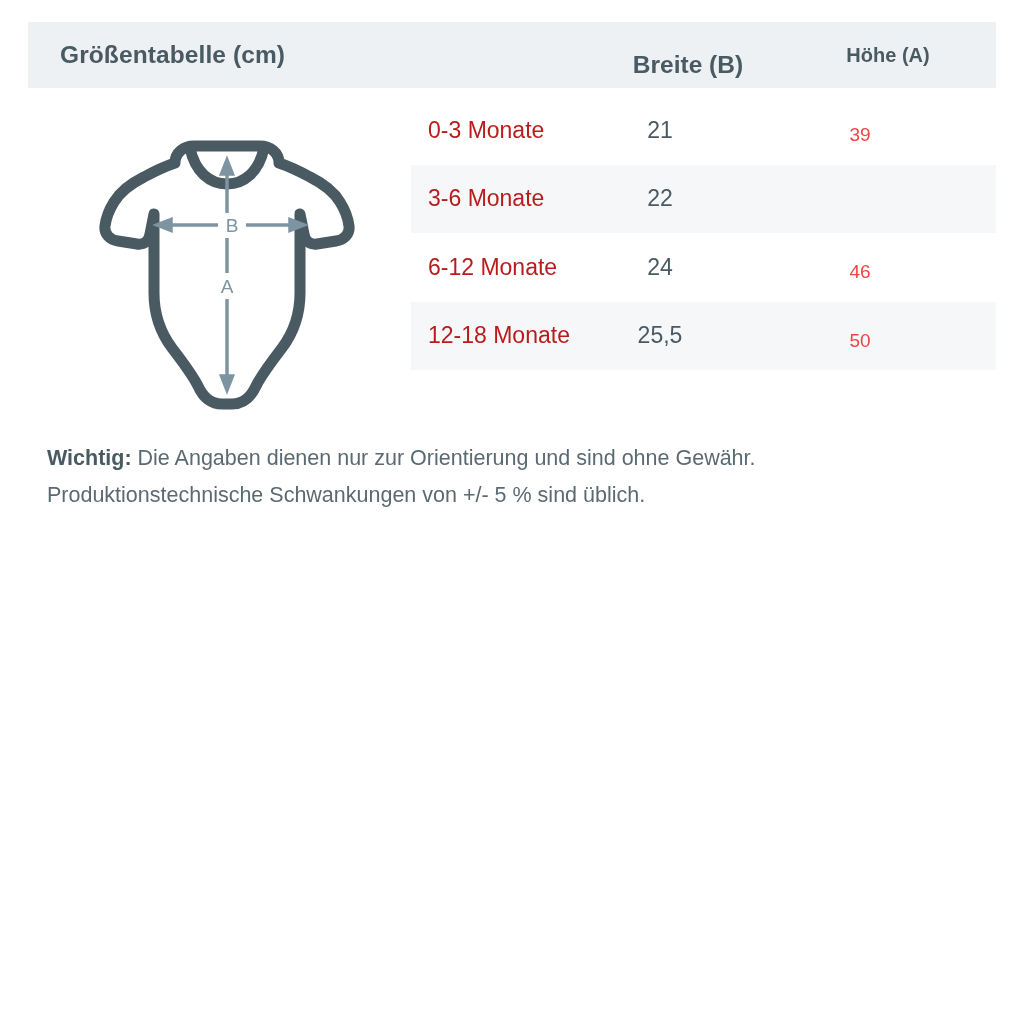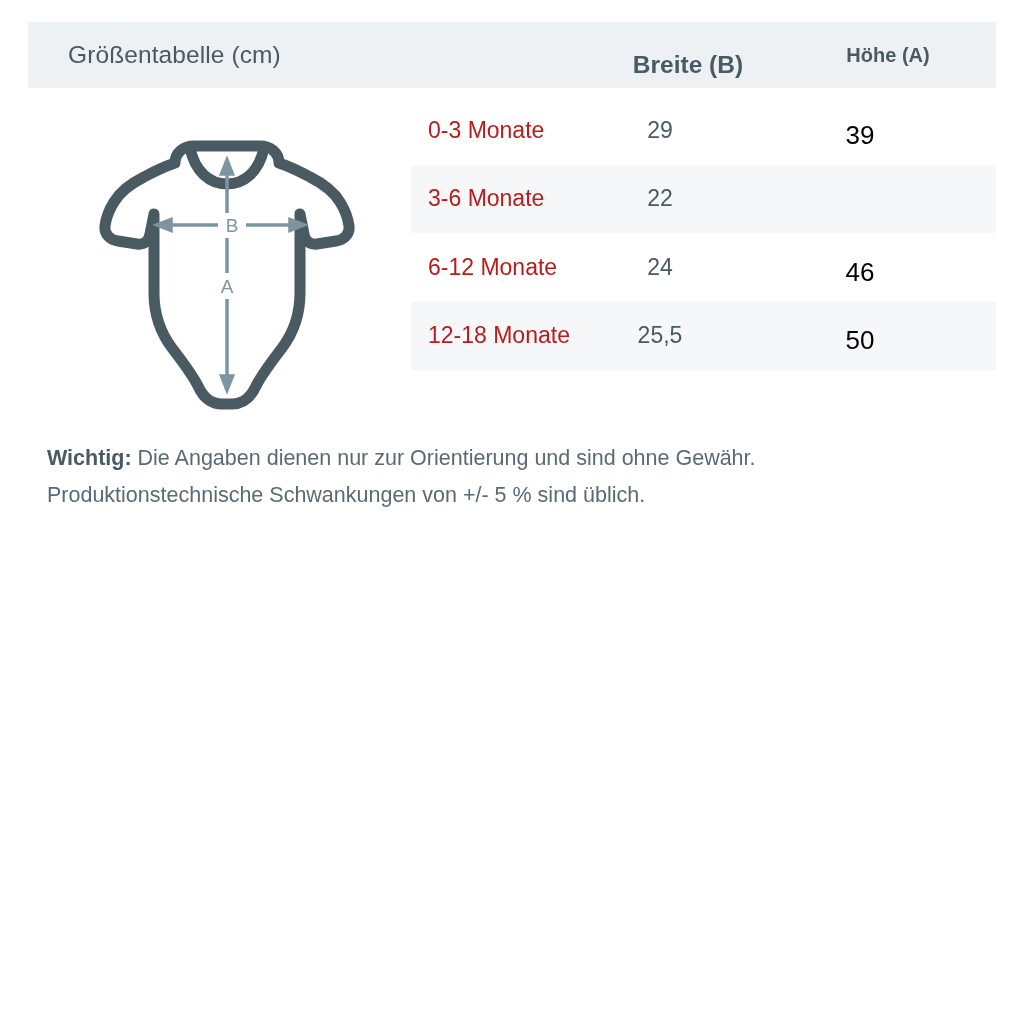--- a/index.html
+++ b/index.html
@@ -29,23 +29,23 @@
     top: 22px;
     width: 968px;
     height: 66px;
     background: #eef1f3;
     display: flex;
     align-items: center;
     box-sizing: border-box;
   }
   .header-title {
     position: absolute;
-    left: 40px;
+    left: 32px;
     font-size: 24.5px;
-    font-weight: normal;
+    font-weight: bold;
     color: #4a5a63;
     letter-spacing: 0.1px;
     white-space: nowrap;
   }
   .header-col-b {
     position: absolute;
     left: 560px;
     width: 200px;
     text-align: center;
     font-size: 24.5px;
@@ -93,22 +93,22 @@
     width: 200px;
     text-align: center;
     font-size: 23px;
     color: #4a5a63;
   }
   .row .val-a {
     position: absolute;
     left: 349px;
     width: 200px;
     text-align: center;
-    font-size: 26px;
-    color: #000000;
+    font-size: 19px;
+    color: #ef4444;
     margin-top: 10px;
   }
 
   
   .illustration {
     position: absolute;
     left: 72px;
     top: 118px;
     width: 310px;
     height: 300px;
@@ -195,21 +195,21 @@
       </g>
       <rect x="146" y="95" width="28" height="25" fill="#ffffff"></rect>
       <text x="160" y="114" text-anchor="middle" font-family="Liberation Sans, sans-serif" font-size="19" fill="#7d94a1">B</text>
     </svg>
   </div>
 
   <div class="table">
 
     <div class="row">
       <div class="size-label">0-3 Monate</div>
-      <div class="val-b">29</div>
+      <div class="val-b">21</div>
       <div class="val-a">39</div>
     </div>
 
     <div class="row alt">
       <div class="size-label">3-6 Monate</div>
       <div class="val-b">22</div>
     </div>
 
     <div class="row">
       <div class="size-label">6-12 Monate</div>

